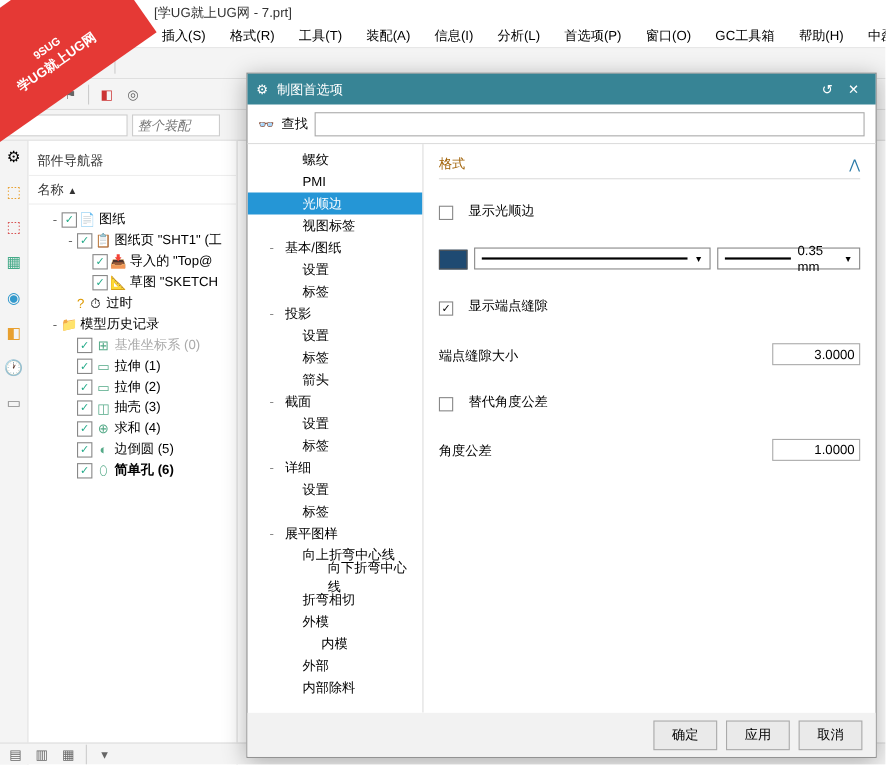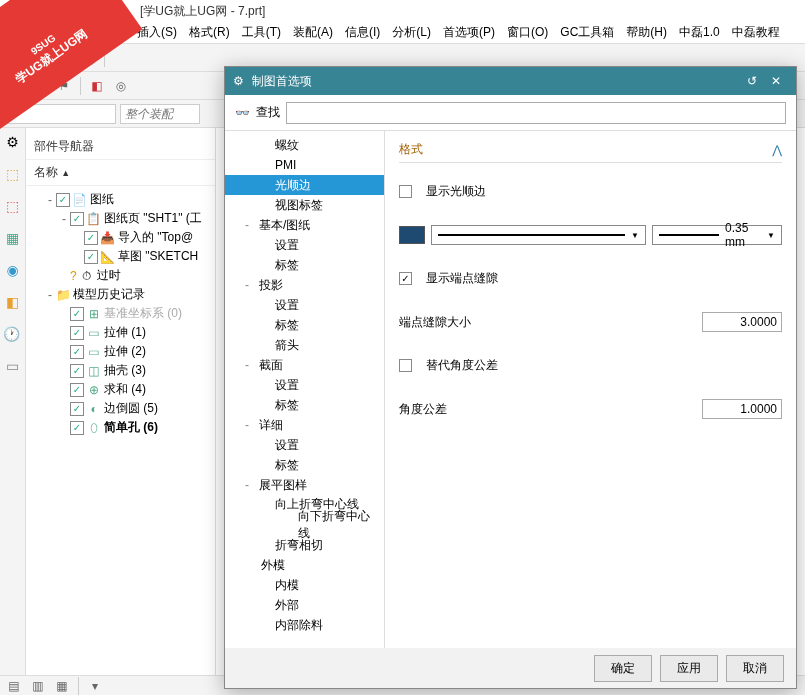--- a/index.html
+++ b/index.html
@@ -7,21 +7,21 @@
 
 
 .titlebar { height: 22px; background: #fff; display: flex; align-items: center; padding-left: 140px; position: relative; }
 .titlebar-text { color: #333; }
 
 
 .ribbon { position: absolute; top: -10px; left: -50px; width: 180px; height: 100px; transform: rotate(-35deg); background: #e53935; color: #fff; text-align: center; padding-top: 50px; font-size: 14px; font-weight: bold; z-index: 50; }
 .ribbon small { display: block; font-size: 10px; }
 
 
-.menubar { height: 22px; background: #fff; border-bottom: 1px solid #ddd; display: flex; align-items: center; padding-left: 80px; gap: 2px; }
+.menubar { height: 22px; background: #fff; border-bottom: 1px solid #ddd; display: flex; align-items: center; padding-left: 80px; gap: 12px; }
 .menubar span { padding: 2px 5px; cursor: pointer; white-space: nowrap; }
 
 
 .toolbar { height: 28px; background: #f4f4f4; border-bottom: 1px solid #ddd; display: flex; align-items: center; padding: 0 6px; gap: 4px; }
 .tb-icon { width: 20px; height: 20px; display: inline-flex; align-items: center; justify-content: center; color: #666; cursor: pointer; border: 1px solid transparent; }
 .tb-sep { width: 1px; height: 18px; background: #ccc; margin: 0 2px; }
 .tb-input { border: 1px solid #ccc; height: 20px; padding: 0 4px; width: 100px; font-style: italic; }
 
 
 .main { display: flex; height: 580px; position: relative; }
@@ -58,21 +58,21 @@
 
 .cat-tree { width: 160px; border-right: 1px solid #ddd; overflow-y: scroll; padding: 4px 0; }
 .cat-row { padding: 2px 4px; display: flex; align-items: center; cursor: pointer; height: 20px; }
 .cat-row.sel { background: #2596d6; color: #fff; }
 
 
 .form { flex: 1; padding: 10px 14px; overflow: auto; }
 .form-section { border-bottom: 1px solid #ddd; padding-bottom: 4px; margin-bottom: 10px; display: flex; align-items: center; }
 .form-section-title { color: #a16207; flex: 1; }
 .form-section .caret { color: #2a7aa8; cursor: pointer; }
-.form-row { display: flex; align-items: center; padding: 5px 0; gap: 8px; margin-top: 15px; }
+.form-row { display: flex; align-items: flex-end; padding: 5px 0; gap: 8px; margin-top: 15px; }
 .form-row label { flex: 1; }
 .form-row input[type=text] { width: 80px; height: 20px; border: 1px solid #aaa; text-align: right; padding: 0 4px; }
 .chkbox { width: 13px; height: 13px; border: 1px solid #888; display: inline-flex; align-items: center; justify-content: center; margin-right: 6px; font-size: 10px; }
 .color-sw { width: 26px; height: 18px; background: #1e4a72; border: 1px solid #555; }
 .line-dd { border: 1px solid #888; height: 20px; display: flex; align-items: center; padding: 0 6px; gap: 6px; cursor: pointer; }
 .line-samp { flex: 1; height: 2px; background: #000; min-width: 60px; }
 .dd-arr { font-size: 8px; }
 
 
 .dlg-foot { height: 40px; background: #f2f2f2; display: flex; align-items: center; justify-content: flex-end; padding: 0 12px; gap: 8px; }
@@ -331,24 +331,24 @@
         </div>
         <div class="cat-row" style="padding-left: 50px; align-items: flex-end;">
           <span>向上折弯中心线</span>
         </div>
         <div class="cat-row" style="padding-left: 73px;">
           <span>向下折弯中心线</span>
         </div>
         <div class="cat-row" style="padding-left: 50px;">
           <span>折弯相切</span>
         </div>
-        <div class="cat-row" style="padding-left: 36px;">
+        <div class="cat-row" style="padding-left: 50px;">
           <span>外模</span>
         </div>
-        <div class="cat-row" style="padding-left: 50px;">
+        <div class="cat-row" style="padding-left: 67px;">
           <span>内模</span>
         </div>
         <div class="cat-row" style="padding-left: 50px;">
           <span>外部</span>
         </div>
         <div class="cat-row" style="padding-left: 50px;">
           <span>内部除料</span>
         </div>
       </div>
 

